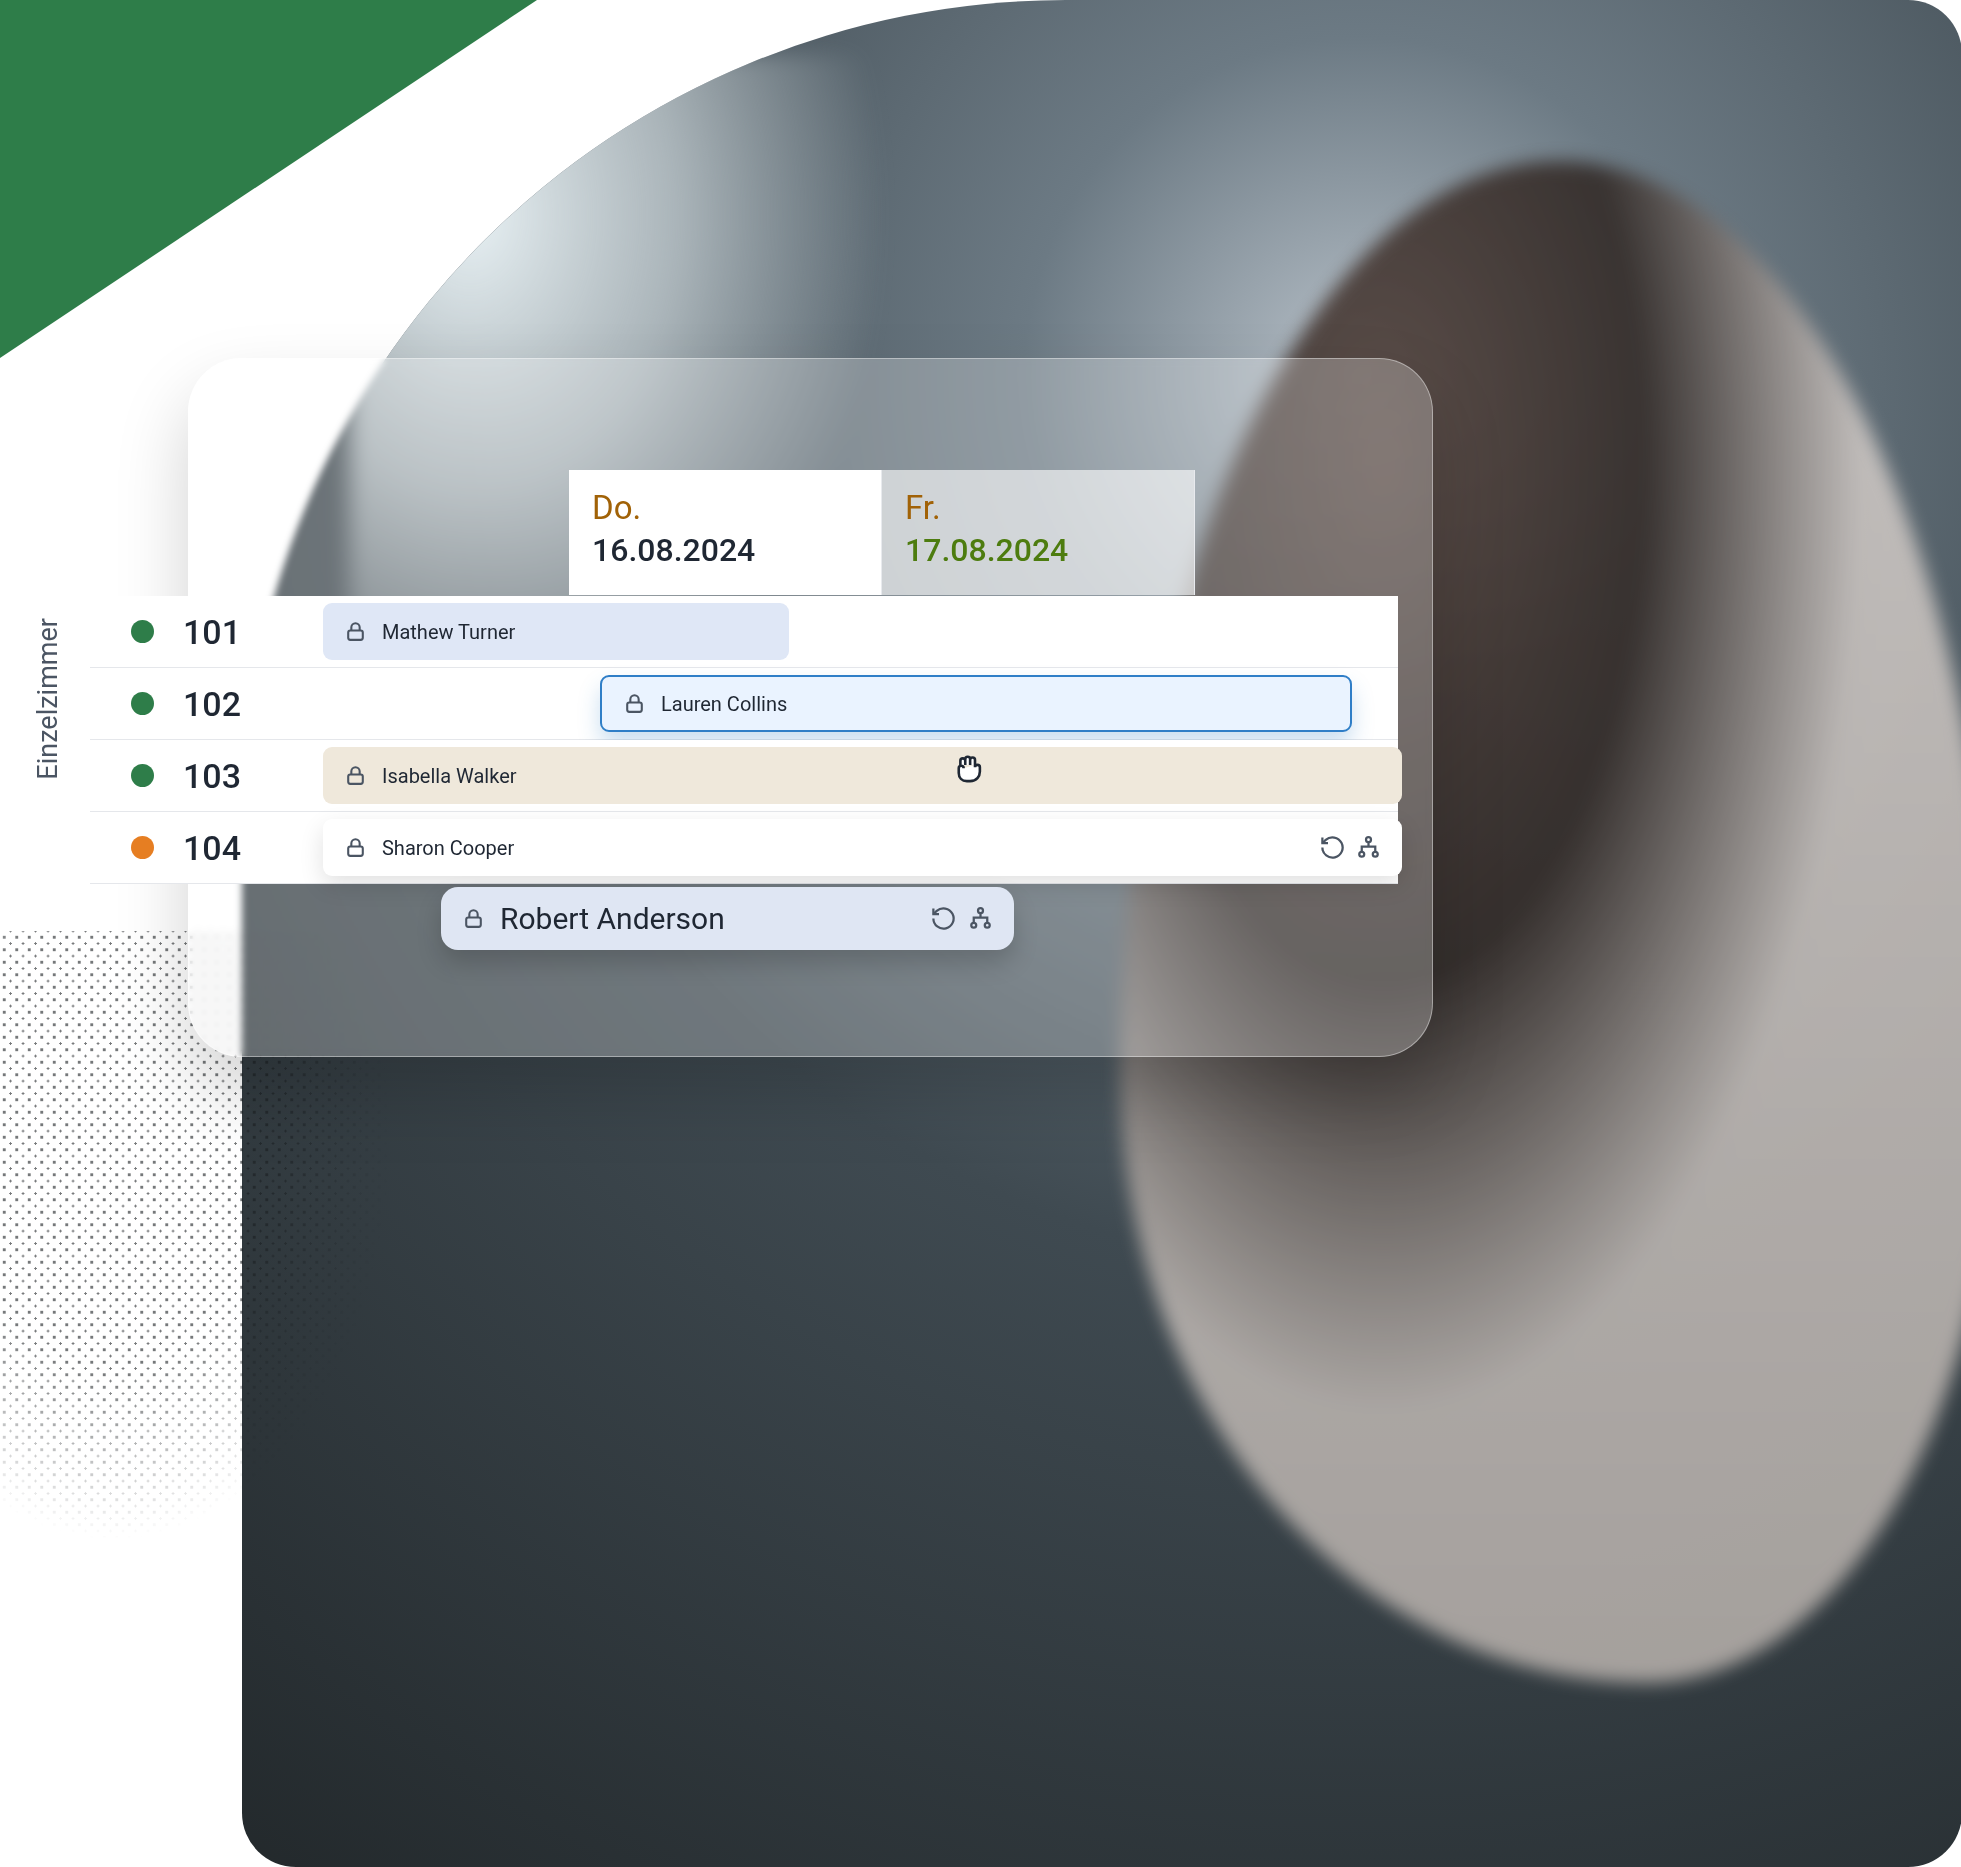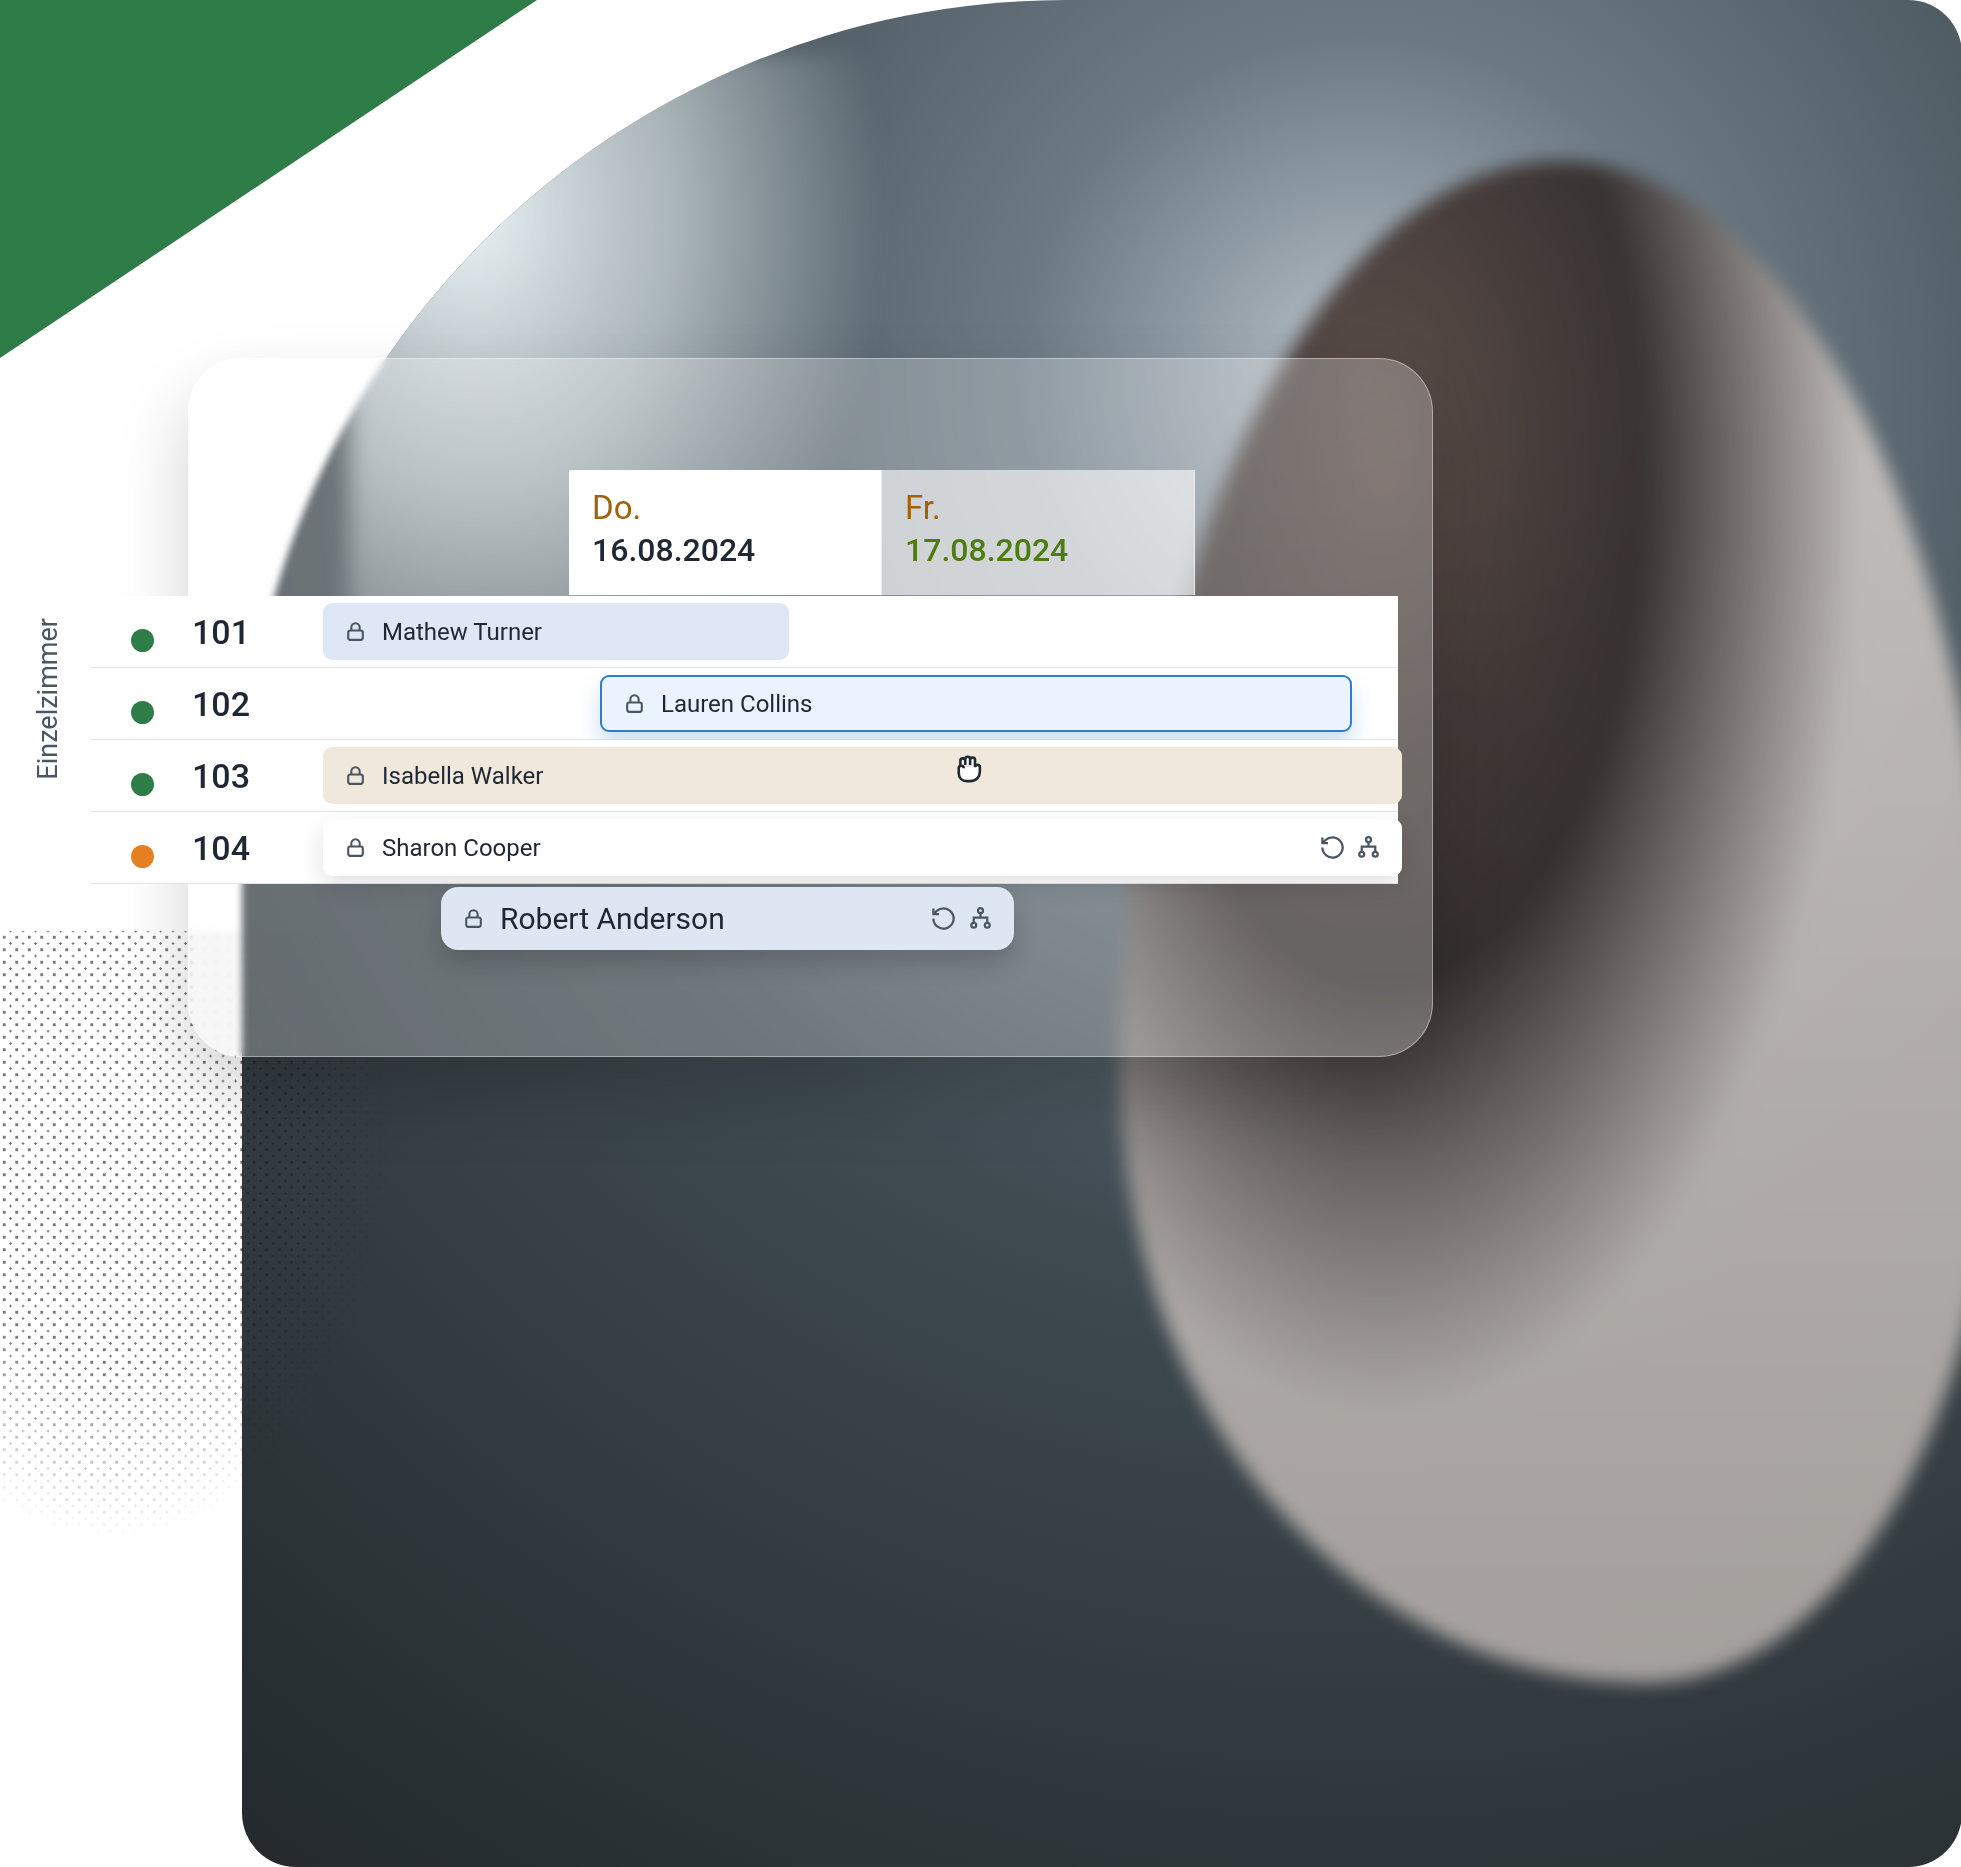--- a/index.html
+++ b/index.html
@@ -27,28 +27,28 @@
 .datecell.dim .dv{color:#4d7c0f}
 
 
 .catlabel{position:absolute;left:32px;top:618px;writing-mode:vertical-rl;transform:rotate(180deg);font-size:27px;color:#4b5563}
 
 
 .rooms{position:absolute;left:90px;top:596px;width:1308px}
 .roomrow{position:relative;height:72px;background:#fff;border-bottom:0.9px solid #e5e7eb;display:flex;align-items:center}
 .roomrow:first-child{border-top-left-radius:7.2px}
 .roomrow:last-child{border-bottom:0.9px solid #e5e7eb}
-.roomleft{display:flex;align-items:flex-end;gap:38px;width:233px;padding-left:41px}
+.roomleft{display:flex;align-items:center;gap:29px;width:233px;padding-left:41px}
 .dot{width:23px;height:23px;border-radius:50%}
 .dot.green{background:#2e7d49}
 .dot.orange{background:#e67e22}
 .roomnum{font-size:34px;color:#1f2733;font-weight:500}
 
 
-.pill{position:absolute;height:57px;top:7.2px;border-radius:9px;display:flex;align-items:center;gap:14.3px;padding:0 19.7px;font-size:24px;color:#1f2733}
+.pill{position:absolute;height:57px;top:7.2px;border-radius:9px;display:flex;align-items:center;gap:14.3px;padding:0 19.7px;font-size:20px;color:#1f2733}
 .pill .ico{display:flex;gap:9px;margin-left:auto;align-items:center}
 .pill svg{flex-shrink:0}
 .p1{left:233px;width:466px;background:#dfe7f6}
 .p2{left:510px;width:752px;background:#eaf3ff;border:2.7px solid #2f7ec7;box-shadow:0 12.5px 21.5px rgba(47,126,199,.25)}
 .p3{left:233px;width:1079px;background:#efe8db}
 .p4{left:233px;width:1079px;background:#ffffff;box-shadow:0 9px 25px rgba(0,0,0,.12)}
 
 
 .floating{position:absolute;left:441px;top:887px;width:573px;height:63px;background:#dfe6f3;border-radius:17px;display:flex;align-items:center;gap:14.3px;padding:0 19.7px;font-size:30px;color:#1f2733;box-shadow:0 12.5px 25px rgba(0,0,0,.18)}
 .floating .ico{display:flex;gap:10.7px;margin-left:auto;align-items:center}

